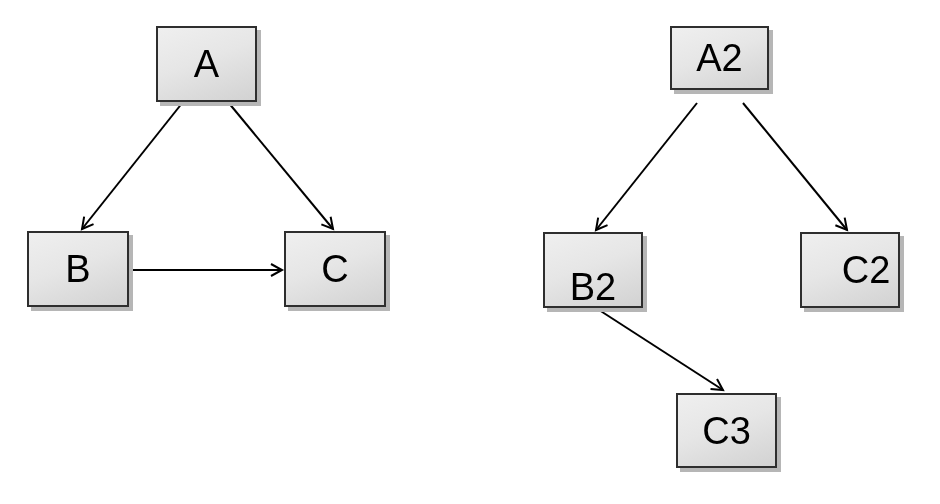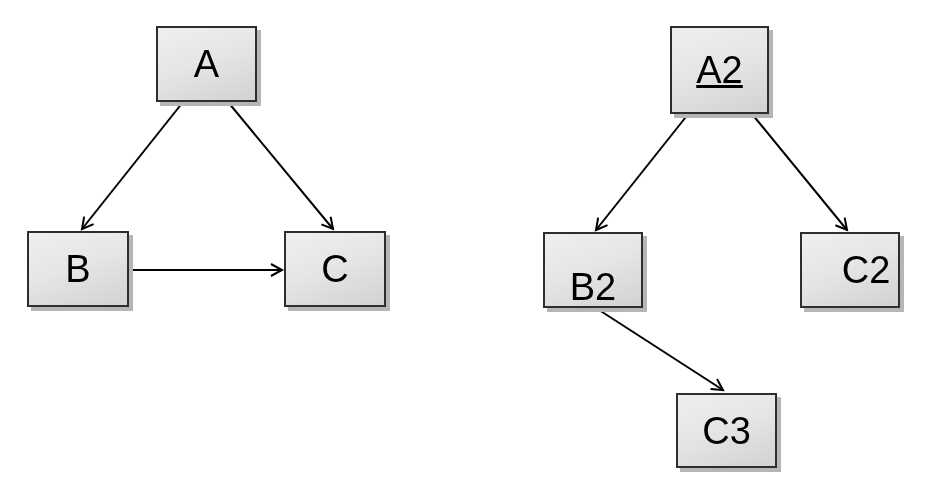--- a/index.html
+++ b/index.html
@@ -36,21 +36,21 @@
   .node-label {
     font-size: 38px;
     color: #000000;
     line-height: 1;
     user-select: none;
   }
   
   .node-A  { left: 156px; top:  26px; width: 101px; height: 76px; }
   .node-B  { left:  27px; top: 231px; width: 102px; height: 76px; }
   .node-C  { left: 284px; top: 231px; width: 102px; height: 76px; }
-  .node-A2 { left: 670px; top:  26px; width:  99px; height: 88px; text-decoration: underline; }
+  .node-A2 { left: 670px; top:  26px; width:  99px; height: 64px; }
   .node-B2 { left: 543px; top: 232px; width: 100px; height: 76px; align-items: flex-end; }
   .node-C2 { left: 800px; top: 232px; width: 100px; height: 76px; padding-left: 32px; }
   .node-C3 { left: 676px; top: 393px; width: 101px; height: 75px; }
 </style>
 </head>
 <body>
 
 <div class="canvas">
 
   <svg class="edge-layer" width="940" height="504" viewBox="0 0 940 504" xmlns="http://www.w3.org/2000/svg">

